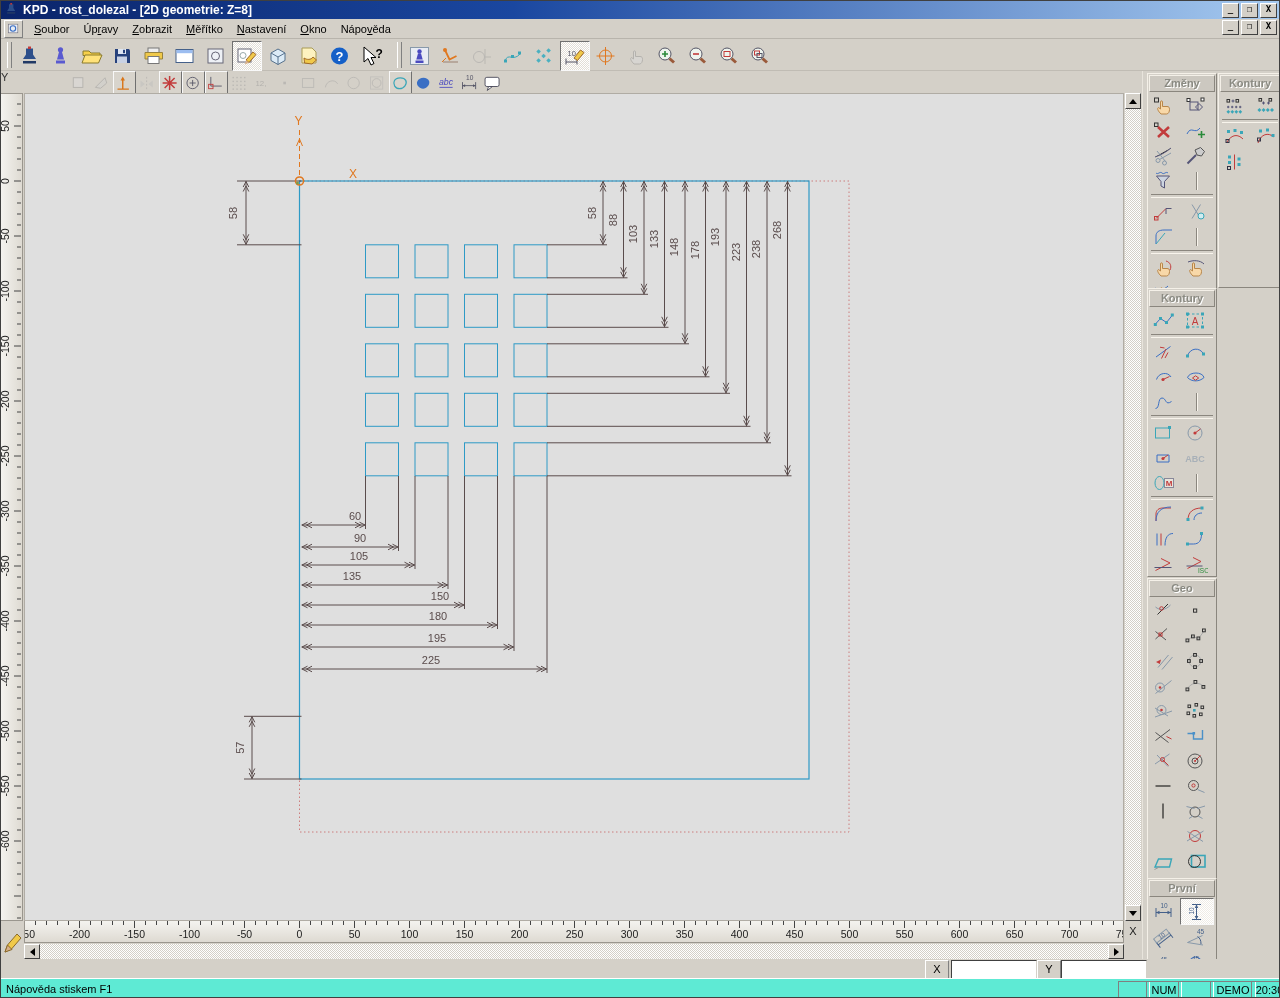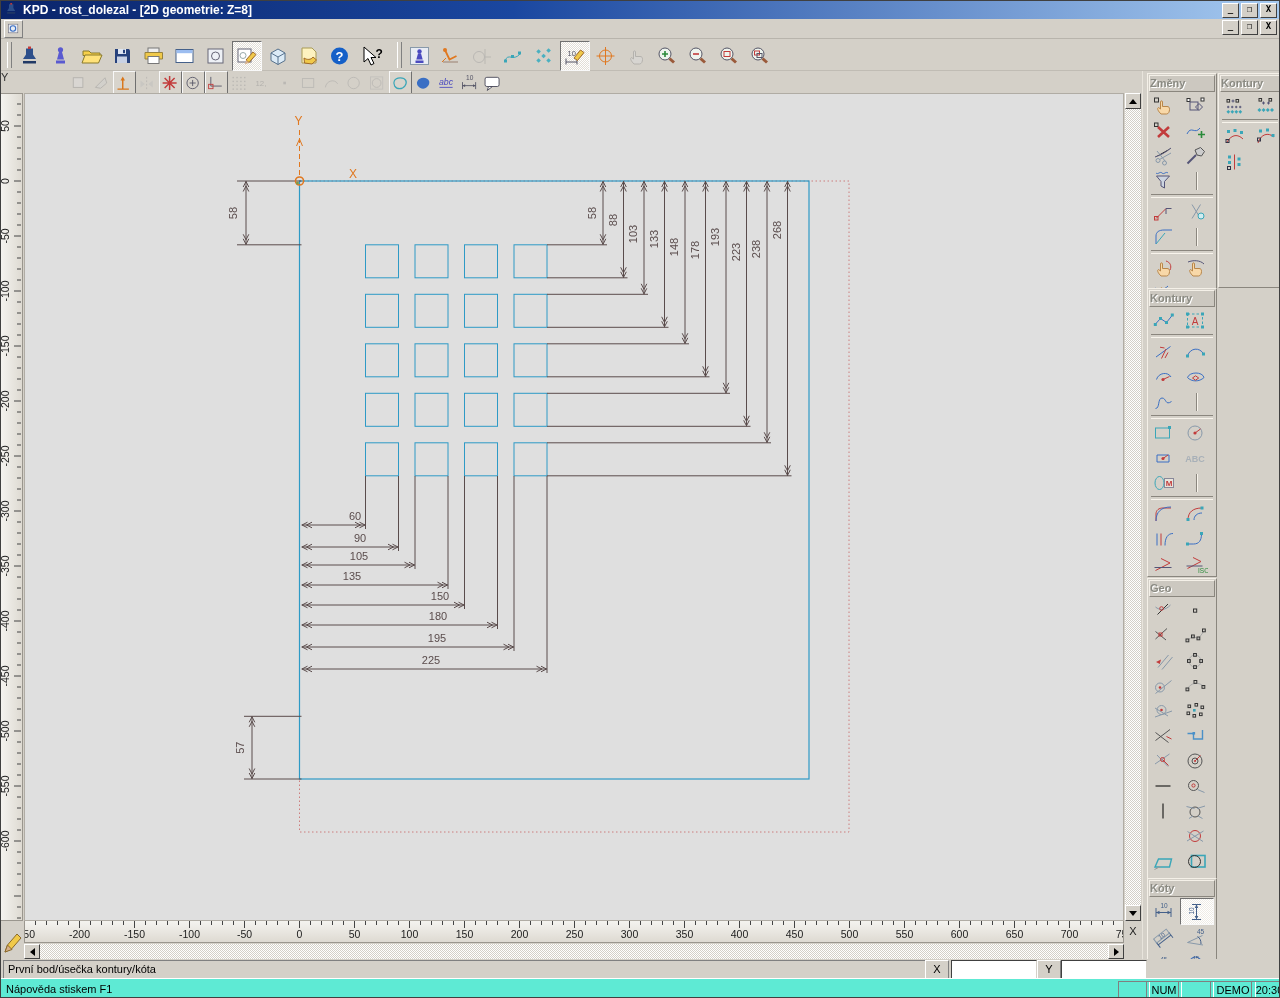--- a/index.html
+++ b/index.html
@@ -41,21 +41,21 @@
   .checker{background:conic-gradient(#fff 25%,#d4d0c8 0 50%,#fff 0 75%,#d4d0c8 0);background-size:2px 2px;}
   .sbbtn{background:#d4d0c8;border:1px solid;border-color:#fff #404040 #404040 #fff;
     display:flex;align-items:center;justify-content:center;}
   .arr{width:0;height:0;border-style:solid;}
   #vscroll{left:1124px;top:92px;width:16px;height:828px;}
   #hscroll{left:23px;top:943px;width:1100px;height:15px;}
   
   #sidecol{left:1141px;top:70px;width:139px;height:907px;background:#d4d0c8;border-left:1px solid #e8e4dc;}
   .panel{position:absolute;background:#d4d0c8;border:1px solid;border-color:#f4f0e8 #8a867e #8a867e #f4f0e8;}
   .ptitle{height:15px;margin:1px;background:#ccc8c0;border:1px solid;border-color:#f4f0e8 #8a867e #8a867e #f4f0e8;
-    font-weight:bold;font-size:11px;color:#8a8a82;text-shadow:1px 1px 0 #fff;line-height:14px;}
+    text-align:center;font-weight:bold;font-size:11px;color:#8a8a82;text-shadow:1px 1px 0 #fff;line-height:14px;}
   .prow{display:flex;}
   .pcell{width:32px;height:25px;display:flex;align-items:center;justify-content:center;position:relative;}
   .pcell.pressed{background:conic-gradient(#fff 25%,#efece6 0 50%,#fff 0 75%,#efece6 0);background-size:2px 2px;
     border:1px solid;border-color:#707070 #f8f8f8 #f8f8f8 #707070;}
   .pdiv{height:2px;margin:1px 3px;border-top:1px solid #8a867e;border-bottom:1px solid #f8f4ec;}
   .vsep{width:1px;height:18px;background:#8a867e;box-shadow:1px 0 0 #f8f4ec;}
   
   #statusrow{left:0;top:958px;width:1280px;height:19px;background:#d4d0c8;}
   .sunken{border:1px solid;border-color:#808080 #fff #fff #808080;background:#d4d0c8;}
   #msgbox{position:absolute;left:2px;top:1px;width:918px;height:17px;padding:2px 4px;}
@@ -86,20 +86,29 @@
         <div class="winbtn">X</div>
       </span>
   </div>
 
   <div class="abs" id="menubar">
     <span id="menuicon">
         <svg width="13" height="13" viewBox="0 0 24 22">
           <rect x="3" y="3" width="17" height="16" fill="#e8ecf4" stroke="#667"></rect>
           <circle cx="11" cy="11" r="5" fill="none" stroke="#3a6fc4" stroke-width="2"></circle>
         </svg>
+      </span>
+    <span id="menuitems" style="display:flex;">
+        <div class="menuitem"><u>S</u>oubor</div>
+        <div class="menuitem">Úp<u>r</u>avy</div>
+        <div class="menuitem"><u>Z</u>obrazit</div>
+        <div class="menuitem"><u>M</u>ěřítko</div>
+        <div class="menuitem"><u>N</u>astavení</div>
+        <div class="menuitem"><u>O</u>kno</div>
+        <div class="menuitem">Nápo<u>v</u>ěda</div>
       </span>
     <span class="btnrow" id="menu-buttons" style="top:1px;">
         <div class="winbtn">_</div>
         <div class="winbtn">❐</div>
         <div class="winbtn">X</div>
       </span>
   </div>
 
   <div class="abs" id="toolbar1">
       <div class="tb-handle" style="left: 6px; top: 3px; height: 26px;"></div>
@@ -1307,21 +1316,21 @@
           <div class="pcell">
             <svg width="24" height="22" viewBox="0 0 24 22">
               <ellipse cx="10" cy="14.5" rx="7" ry="4" fill="none" stroke="#333"></ellipse>
               <path d="M14.5 4.5c3.5 0 4.5 3.5 1 4.5" stroke="#8899aa" fill="none"></path>
               <path d="M16 9.5v5.5" stroke="#c23b3b"></path>
             </svg>
           </div>
         </div>
       </div>
       <div class="panel" style="left: 4px; top: 807px; width: 68px;">
-        <div class="ptitle">Kóty</div>
+        <div class="ptitle">První</div>
         <div class="prow">
           <div class="pcell">
             <svg width="24" height="22" viewBox="0 0 24 22">
               <path d="M4 12.5h15M4 8v9M19 8v9" stroke="#44608a"></path>
               <path d="M4 12.5l3.5-1.8v3.6zM19 12.5l-3.5-1.8v3.6z" fill="#44608a"></path>
               <text x="8.5" y="7.5" font-size="6.5" fill="#44608a">10</text>
             </svg>
           </div>
           <div class="pcell pressed">
             <svg width="24" height="22" viewBox="0 0 24 22">
@@ -1373,21 +1382,20 @@
               <path d="M5.5 18l8.5-6.5" stroke="#44608a"></path>
               <text x="8" y="19" font-size="6" fill="#44608a" transform="rotate(-22 8 19)">10</text>
             </svg>
           </div>
           <div class="pcell"></div>
         </div>
       </div>
     </div>
 
   <div class="abs" id="statusrow">
-    <div id="msgbox" class="sunken">První bod/úsečka kontury/kóta</div>
     <div class="coordlabel" style="left:924px;">X</div>
     <input class="coordinput" style="left: 950px;" value="">
     <div class="coordlabel" style="left:1036px;">Y</div>
     <input class="coordinput" style="left: 1060px;" value="">
   </div>
 
   <div class="abs" id="bottombar">
     <span id="helptext">Nápověda stiskem F1</span>
   <div class="statcell" style="left: 1117px; width: 24px;"></div>
       <div class="statcell" style="left: 1145px; width: 28px;">NUM</div>

